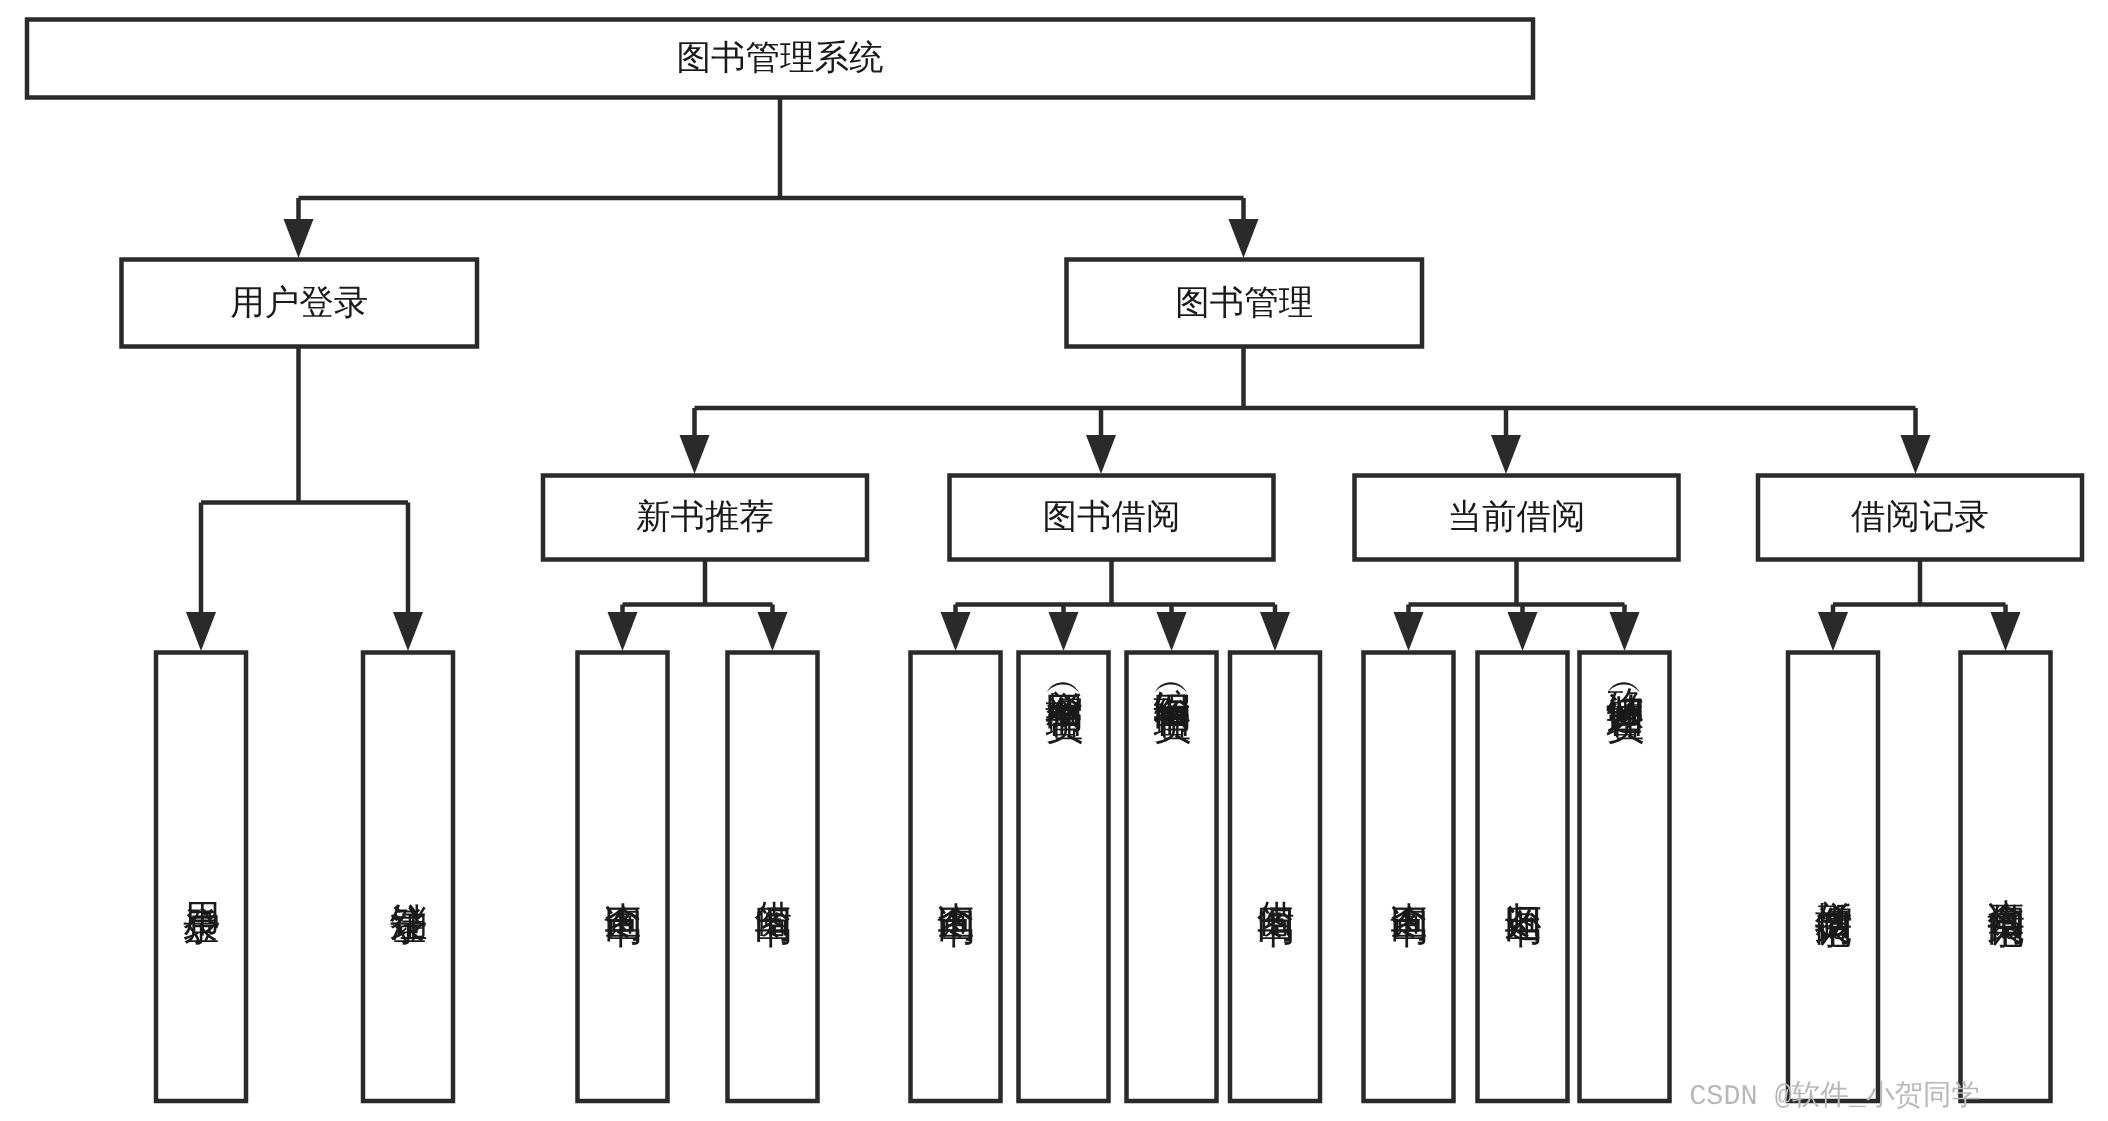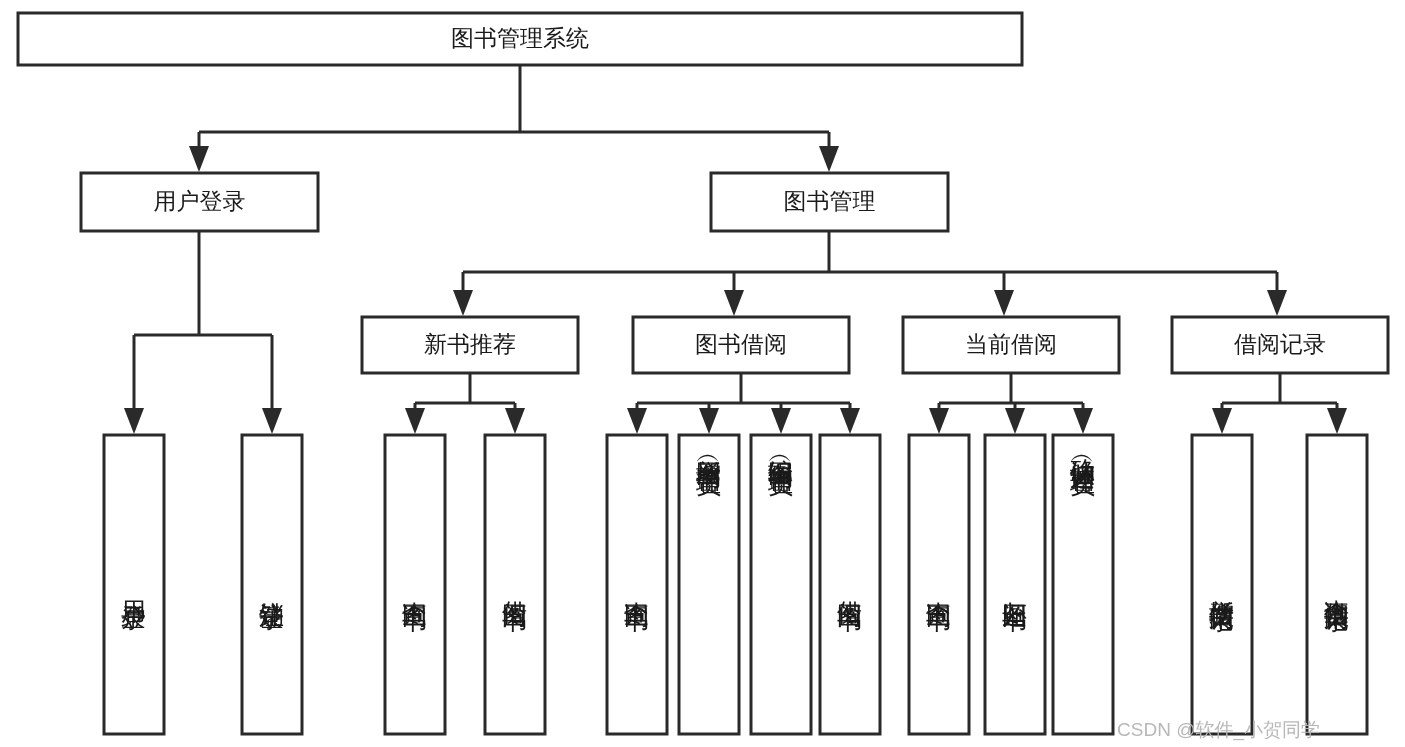--- a/index.html
+++ b/index.html
@@ -71,21 +71,21 @@
     user-select: none;
   }
   .leaf-label.top-align {
     justify-content: flex-start;
     padding-top: 4px;
   }
   .watermark {
     position: absolute;
     right: 8px;
     bottom: 4px;
-    font-family: Liberation Sans, sans-serif;
+    font-family: Liberation Mono, monospace;
     font-size: 19px;
     color: #b8b8b8;
     white-space: nowrap;
     user-select: none;
   }
 </style>
 </head>
 <body>
 
 <div id="diagram-root">

